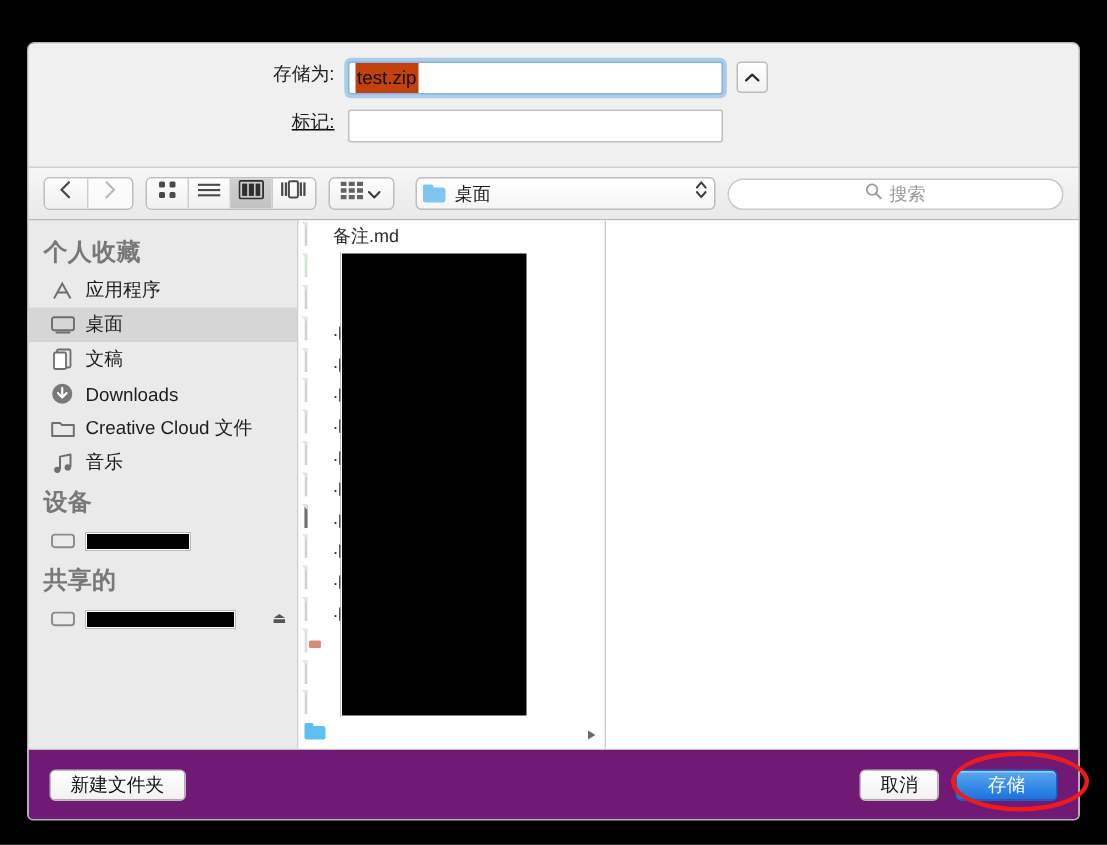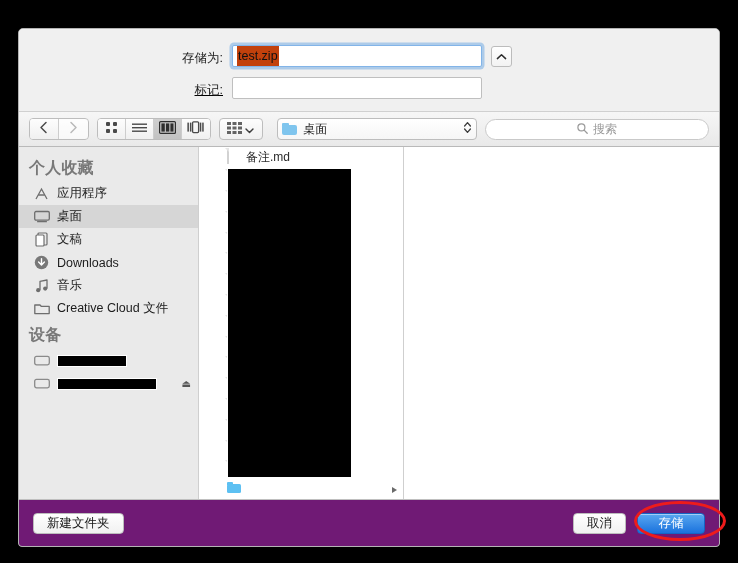--- a/index.html
+++ b/index.html
@@ -25,21 +25,21 @@
     display: flex; flex-direction: column;
   }
 
   
   .header {
     background: #f0f0f0;
     padding: 12px 0 10px 0;
     flex: 0 0 auto;
   }
   .field-row {
-    display: flex; align-items: flex-end;
+    display: flex; align-items: flex-start;
     height: 26px; margin-bottom: 6px;
   }
   .field-row:last-child { margin-bottom: 2px; text-decoration: underline; }
   .field-label {
     width: 213px; text-align: right;
     font-size: 12.5px; color: #1d1d1d;
     padding-right: 9px; white-space: nowrap;
   }
   .text-input {
     height: 22px; width: 250px;
@@ -200,21 +200,20 @@
   }
   .col-empty { flex: 1 1 auto; background: #ffffff; }
 
   .frow {
     display:flex; align-items:center;
     height: 20.8px;
     padding-left: 4px;
     font-size: 12px; color: #2b2b2b;
     gap: 5px; cursor: default;
     white-space: nowrap;
-    margin-left: 24px;
   }
   .fico { width: 14px; height: 16px; flex:0 0 auto; position:relative; }
 
   
   .doc-ico {
     width: 12px; height: 15px;
     background: #fdfdfd;
     border: 1px solid #d2d2d2;
     border-radius: 1px 3px 1px 1px;
     position: relative;
@@ -478,48 +477,49 @@
                 <path d="M7.5 3.6 L7.5 9.6 M4.6 7 L7.5 10 L10.4 7" fill="none" stroke="#fff" stroke-width="1.4" stroke-linecap="round" stroke-linejoin="round"></path>
               </svg>
           </span>
           <span class="sb-label">Downloads</span>
         </div>
 
 
 
         <div class="sb-item">
           <span class="sb-ico">
+            <svg width="16" height="13" viewBox="0 0 16 13">
+                <path d="M0.8 3 L0.8 11.6 L15.2 11.6 L15.2 4.3 L7.2 4.3 L6 3 Z" fill="none" stroke="#6e6e6e" stroke-width="1.3" stroke-linejoin="round"></path>
+              </svg>
+          </span>
+          <span class="sb-label">Creative Cloud 文件</span>
+        </div>
+
+        <div class="sb-item">
+          <span class="sb-ico">
             <svg width="14" height="14" viewBox="0 0 14 14">
                 <path d="M5 11 L5 2.4 L12 1 L12 9.4" fill="none" stroke="#6e6e6e" stroke-width="1.3" stroke-linejoin="round"></path>
                 <circle cx="3.2" cy="11.2" r="2.1" fill="#6e6e6e"></circle>
                 <circle cx="10.2" cy="9.6" r="2.1" fill="#6e6e6e"></circle>
               </svg>
           </span>
           <span class="sb-label">音乐</span>
         </div>
 
-        <div class="sb-item">
-          <span class="sb-ico">
-            <svg width="16" height="13" viewBox="0 0 16 13">
-                <path d="M0.8 3 L0.8 11.6 L15.2 11.6 L15.2 4.3 L7.2 4.3 L6 3 Z" fill="none" stroke="#6e6e6e" stroke-width="1.3" stroke-linejoin="round"></path>
-              </svg>
-          </span>
-          <span class="sb-label">Creative Cloud 文件</span>
-        </div>
-
         <div class="sb-section">设备</div>
         <div class="sb-item">
           <span class="sb-ico">
             <svg width="16" height="12" viewBox="0 0 16 12">
                 <rect x="0.7" y="1.4" width="14.6" height="8.4" rx="1.8" fill="none" stroke="#8a8a8a" stroke-width="1.3"></rect>
               </svg>
           </span>
           <span class="redact" style="width:70px"></span>
         </div>
 
+        <div class="sb-section">共享的</div>
         <div class="sb-item">
           <span class="sb-ico">
             <svg width="16" height="12" viewBox="0 0 16 12">
                 <rect x="0.7" y="1.4" width="14.6" height="8.4" rx="1.8" fill="none" stroke="#8a8a8a" stroke-width="1.3"></rect>
               </svg>
           </span>
           <span class="redact" style="width:100px"></span>
           <span class="eject">⏏</span>
         </div>
       </div>

